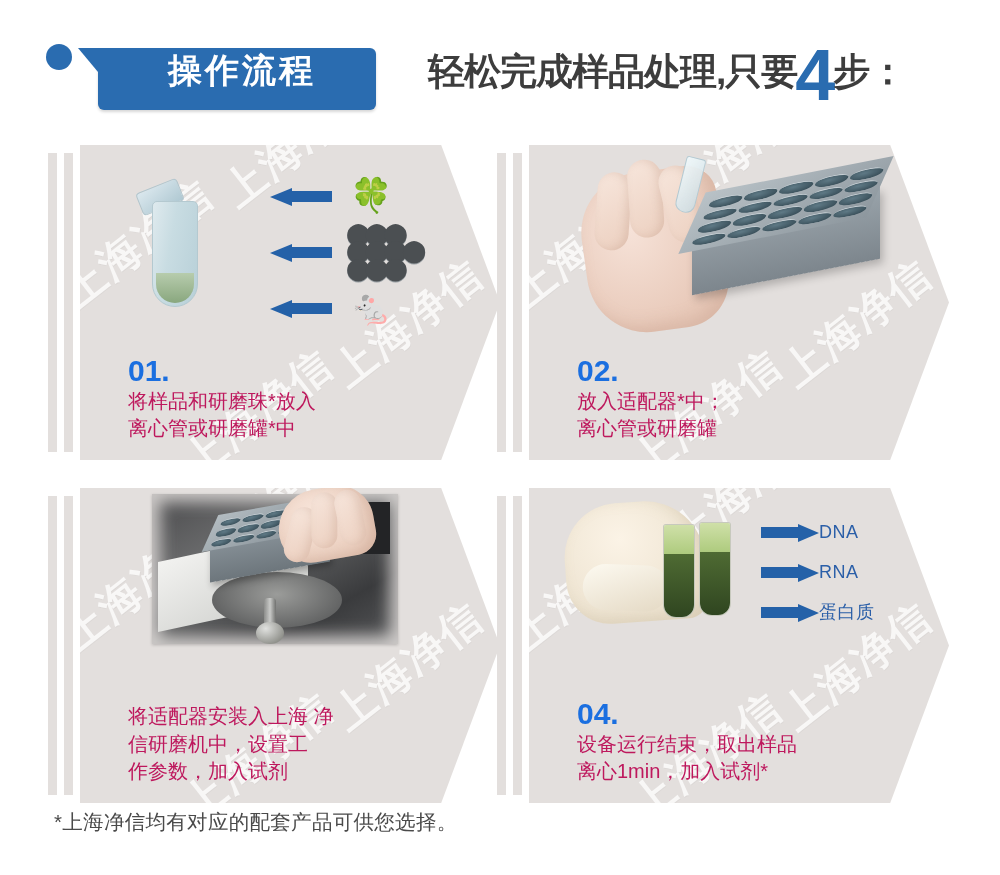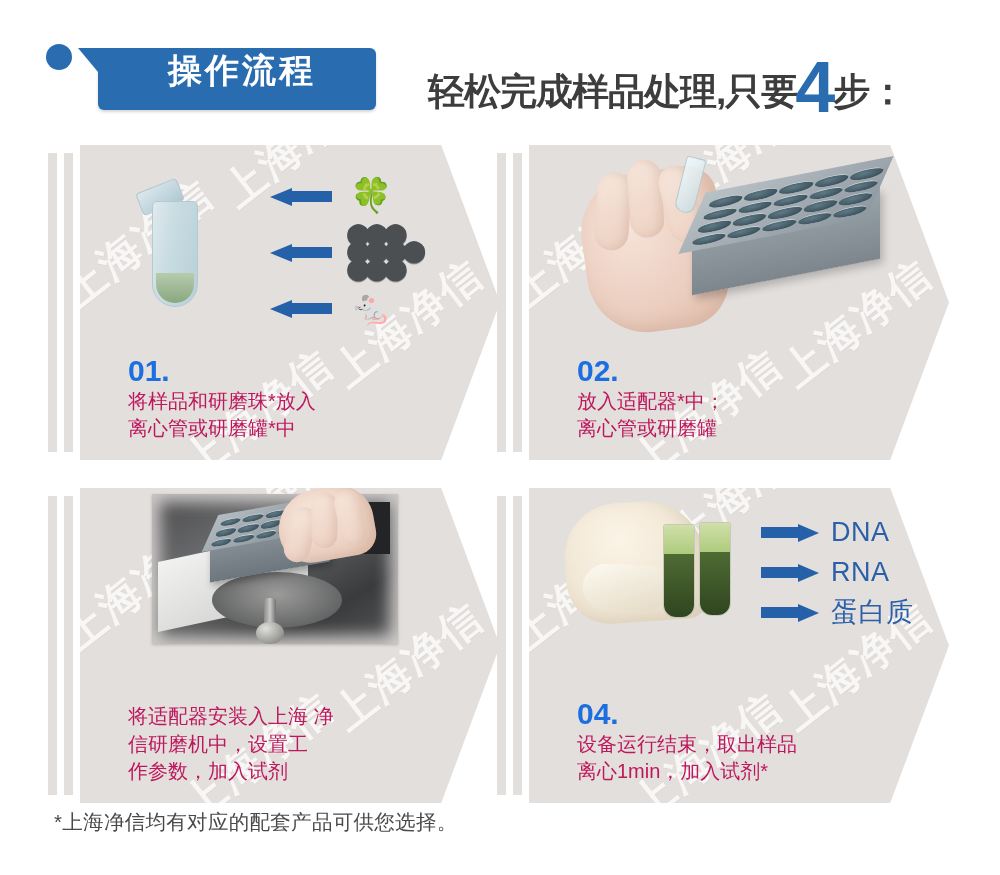--- a/index.html
+++ b/index.html
@@ -56,21 +56,21 @@
     font-weight: 700;
     letter-spacing: 3px;
     padding-left: 10px;
     box-sizing: border-box;
   }
   .headline {
     position: absolute;
     left: 428px; top: 47px;
     height: 70px;
     display: flex;
-    align-items: flex-end;
+    align-items: flex-start;
     white-space: nowrap;
   }
   .hl-a, .hl-c {
     font-size: 37px;
     font-weight: 700;
     color: #3d3d3d;
     letter-spacing: -1px;
   }
   .hl-num {
     font-size: 72px;
@@ -434,23 +434,23 @@
     background: #2461a8;
   }
   .arw-right .head {
     position: absolute;
     right: 0; top: 0;
     border-top: 9px solid transparent;
     border-bottom: 9px solid transparent;
     border-left: 21px solid #2461a8;
   }
   .outlabel {
-    margin-left: 12px;
+    margin-left: 0;
     color: #2b5fa8;
-    font-size: 27px;
+    font-size: 18px;
     font-weight: 400;
     letter-spacing: .5px;
   }
 
   
   #footnote {
     position: absolute;
     left: 54px; top: 808px;
     color: #4a4a4a;
     font-size: 20.5px;

